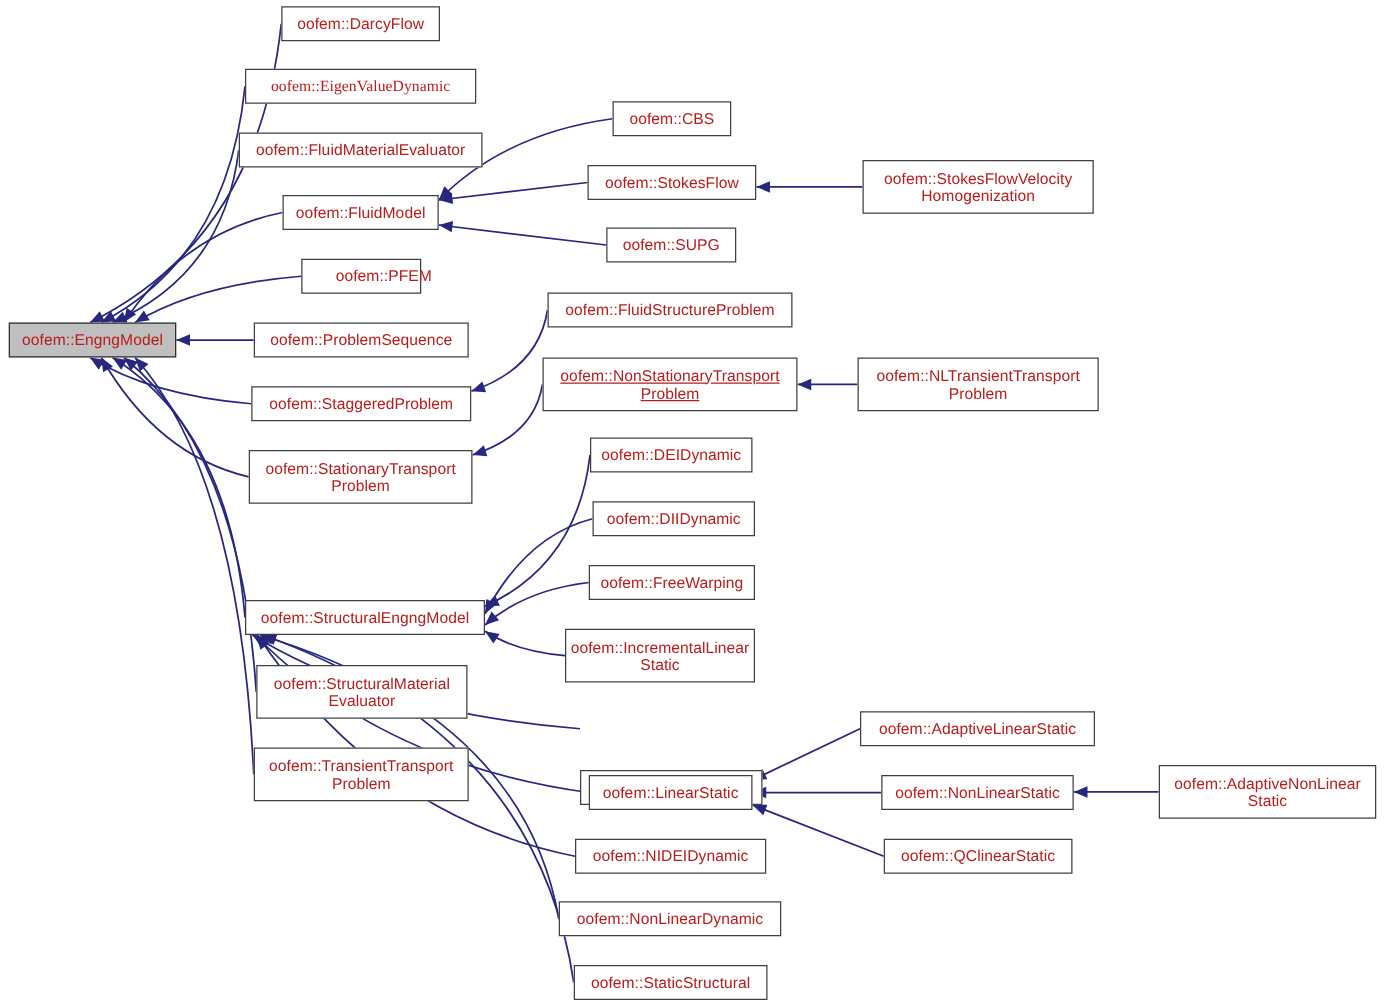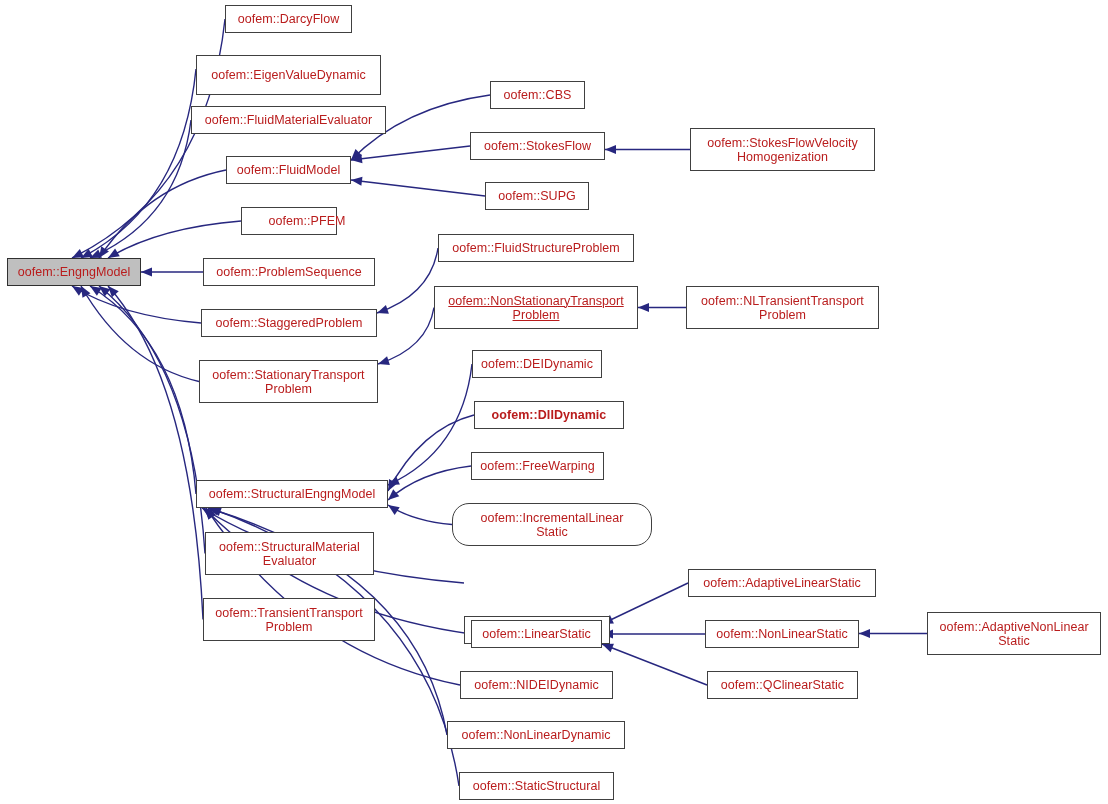--- a/index.html
+++ b/index.html
@@ -114,43 +114,43 @@
       <polygon points="602,624 609.9497621120374,615.1139838869145 613.9088989864242,623.4185148917257" fill="#27277f"></polygon>
       <path d="M 705 634 L 602 634" fill="none" stroke="#27277f" stroke-width="1.4"></path>
       <polygon points="602,634 613,629.4 613,638.6" fill="#27277f"></polygon>
       <path d="M 707 685 L 602 644" fill="none" stroke="#27277f" stroke-width="1.4"></path>
       <polygon points="602,644 613.9197067142454,643.7161129689968 610.5733883362957,652.2859527174049" fill="#27277f"></polygon>
       <path d="M 927 633.5 L 859 633.5" fill="none" stroke="#27277f" stroke-width="1.4"></path>
       <polygon points="859,633.5 870,628.9 870,638.1" fill="#27277f"></polygon>
     </svg>
 <div class="node root" style="left: 7px; top: 258px; width: 134px; height: 28px;"><span class="node-label">oofem::EngngModel</span></div>
     <div class="node" style="left: 225px; top: 5px; width: 127px; height: 28px;"><span class="node-label">oofem::DarcyFlow</span></div>
-    <div class="node" style="left: 196px; top: 55px; width: 185px; height: 40px;"><span class="node-label">oofem::EigenValueDynamic</span></div>
+    <div class="node" style="left: 196px; top: 55px; width: 185px; height: 28px; font-family: Liberation Serif, serif;"><span class="node-label">oofem::EigenValueDynamic</span></div>
     <div class="node" style="left: 191px; top: 106px; width: 195px; height: 28px;"><span class="node-label">oofem::FluidMaterialEvaluator</span></div>
     <div class="node" style="left: 226px; top: 156px; width: 125px; height: 28px;"><span class="node-label">oofem::FluidModel</span></div>
     <div class="node" style="left: 241px; top: 207px; width: 96px; height: 28px; padding-left: 36px;"><span class="node-label">oofem::PFEM</span></div>
     <div class="node" style="left: 203px; top: 258px; width: 172px; height: 28px;"><span class="node-label">oofem::ProblemSequence</span></div>
     <div class="node" style="left: 201px; top: 309px; width: 176px; height: 28px;"><span class="node-label">oofem::StaggeredProblem</span></div>
     <div class="node" style="left: 199px; top: 360px; width: 179px; height: 43px;"><span class="node-label">oofem::StationaryTransport
 Problem</span></div>
     <div class="node" style="left: 196px; top: 480px; width: 192px; height: 28px;"><span class="node-label">oofem::StructuralEngngModel</span></div>
     <div class="node" style="left: 205px; top: 532px; width: 169px; height: 43px;"><span class="node-label">oofem::StructuralMaterial
 Evaluator</span></div>
     <div class="node" style="left: 203px; top: 598px; width: 172px; height: 43px;"><span class="node-label">oofem::TransientTransport
 Problem</span></div>
     <div class="node" style="left: 490px; top: 81px; width: 95px; height: 28px;"><span class="node-label">oofem::CBS</span></div>
     <div class="node" style="left: 470px; top: 132px; width: 135px; height: 28px;"><span class="node-label">oofem::StokesFlow</span></div>
     <div class="node" style="left: 485px; top: 182px; width: 104px; height: 28px;"><span class="node-label">oofem::SUPG</span></div>
     <div class="node" style="left: 438px; top: 234px; width: 196px; height: 28px;"><span class="node-label">oofem::FluidStructureProblem</span></div>
     <div class="node" style="left: 434px; top: 286px; width: 204px; height: 43px; text-decoration: underline;"><span class="node-label">oofem::NonStationaryTransport
 Problem</span></div>
     <div class="node" style="left: 472px; top: 350px; width: 130px; height: 28px;"><span class="node-label">oofem::DEIDynamic</span></div>
-    <div class="node" style="left: 474px; top: 401px; width: 150px; height: 28px; font-weight: bold;"><span class="node-label">oofem::DIIDynamic</span></div>
+    <div class="node" style="left: 474px; top: 401px; width: 130px; height: 28px;"><span class="node-label">oofem::DIIDynamic</span></div>
     <div class="node" style="left: 471px; top: 452px; width: 133px; height: 28px;"><span class="node-label">oofem::FreeWarping</span></div>
-    <div class="node" style="left: 452px; top: 503px; width: 200px; height: 43px; border-radius: 17px;"><span class="node-label">oofem::IncrementalLinear
+    <div class="node" style="left: 452px; top: 503px; width: 152px; height: 43px;"><span class="node-label">oofem::IncrementalLinear
 Static</span></div>
     <div class="node" style="left: 464px; top: 569px; width: 146px; height: 28px; margin-top: 47px;"><span class="node-label">oofem::LinearStability</span></div>
     <div class="node" style="left: 471px; top: 620px; width: 131px; height: 28px;"><span class="node-label">oofem::LinearStatic</span></div>
     <div class="node" style="left: 460px; top: 671px; width: 153px; height: 28px;"><span class="node-label">oofem::NIDEIDynamic</span></div>
     <div class="node" style="left: 447px; top: 721px; width: 178px; height: 28px;"><span class="node-label">oofem::NonLinearDynamic</span></div>
     <div class="node" style="left: 459px; top: 772px; width: 155px; height: 28px;"><span class="node-label">oofem::StaticStructural</span></div>
     <div class="node" style="left: 690px; top: 128px; width: 185px; height: 43px;"><span class="node-label">oofem::StokesFlowVelocity
 Homogenization</span></div>
     <div class="node" style="left: 686px; top: 286px; width: 193px; height: 43px;"><span class="node-label">oofem::NLTransientTransport
 Problem</span></div>

